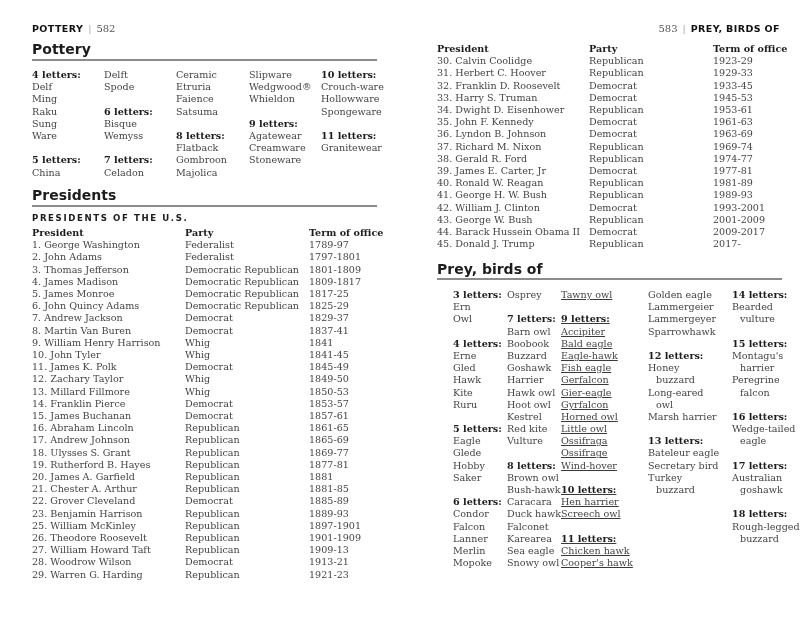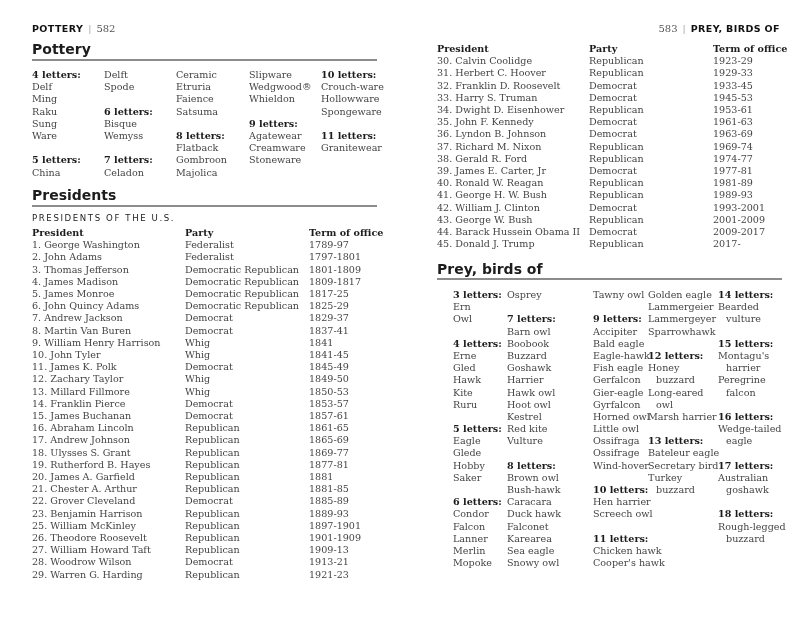--- a/index.html
+++ b/index.html
@@ -7,21 +7,21 @@
          font-family:"DejaVu Serif", serif; }
   .page { position:absolute; top:0; height:622px; }
   .left { left:4px; width:405px; }
   .right { left:405px; width:405px; }
   .runhead { position:absolute; top:23px; font-family:"DejaVu Sans", sans-serif; font-size:9.5px; color:#222; white-space:nowrap; }
   .runhead b { font-weight:bold; letter-spacing:0.4px; color:#111; }
   .runhead .sep { color:#aaa; margin:0 5px; font-weight:normal; }
   .runhead .num { font-family:"DejaVu Serif", serif; font-size:10px; color:#555; }
   .h1 { position:absolute; font-family:"DejaVu Sans", sans-serif; font-weight:bold; font-size:14px; color:#1c1c1c; white-space:nowrap; }
   .rule { position:absolute; height:1.5px; background:#8c8c8c; }
-  .h2 { position:absolute; font-family:"DejaVu Sans", sans-serif; font-weight:normal; font-size:8.6px; letter-spacing:1.6px; color:#1c1c1c; white-space:nowrap; }
+  .h2 { position:absolute; font-family:"DejaVu Sans", sans-serif; font-weight:bold; font-size:8.6px; letter-spacing:1.6px; color:#1c1c1c; white-space:nowrap; }
   .grid { position:absolute; }
   .col { position:absolute; top:0; }
   .line { height:12.2px; line-height:12.2px; font-size:9.6px; white-space:nowrap; color:#444; }
   .line.hd { font-weight:bold; color:#1c1c1c; }
   .line.gap { }
   .line.cont { padding-left:8px; }
   table.pres { position:absolute; border-collapse:collapse; }
   table.pres td, table.pres th { padding:0; height:12.2px; line-height:12.2px; font-size:9.6px; white-space:nowrap; text-align:left; vertical-align:top; color:#444; font-weight:normal; }
   table.pres th { font-weight:bold; color:#1c1c1c; }
 </style>
@@ -402,21 +402,21 @@
         <div class="line hd">8 letters:</div>
         <div class="line">Brown owl</div>
         <div class="line">Bush-hawk</div>
         <div class="line">Caracara</div>
         <div class="line">Duck hawk</div>
         <div class="line">Falconet</div>
         <div class="line">Karearea</div>
         <div class="line">Sea eagle</div>
         <div class="line">Snowy owl</div>
       </div>
-      <div class="col" style="left: 156px;">
+      <div class="col" style="left: 124px; text-decoration: underline;">
         <div class="line">Tawny owl</div>
         <div class="line gap"></div>
         <div class="line hd">9 letters:</div>
         <div class="line">Accipiter</div>
         <div class="line">Bald eagle</div>
         <div class="line">Eagle-hawk</div>
         <div class="line">Fish eagle</div>
         <div class="line">Gerfalcon</div>
         <div class="line">Gier-eagle</div>
         <div class="line">Gyrfalcon</div>
@@ -446,21 +446,21 @@
         <div class="line">Long-eared</div>
         <div class="line cont">owl</div>
         <div class="line">Marsh harrier</div>
         <div class="line gap"></div>
         <div class="line hd">13 letters:</div>
         <div class="line">Bateleur eagle</div>
         <div class="line">Secretary bird</div>
         <div class="line">Turkey</div>
         <div class="line cont">buzzard</div>
       </div>
-      <div class="col" style="left: 281px;">
+      <div class="col" style="left: 295px;">
         <div class="line hd">14 letters:</div>
         <div class="line">Bearded</div>
         <div class="line cont">vulture</div>
         <div class="line gap"></div>
         <div class="line hd">15 letters:</div>
         <div class="line">Montagu's</div>
         <div class="line cont">harrier</div>
         <div class="line">Peregrine</div>
         <div class="line cont">falcon</div>
         <div class="line gap"></div>

